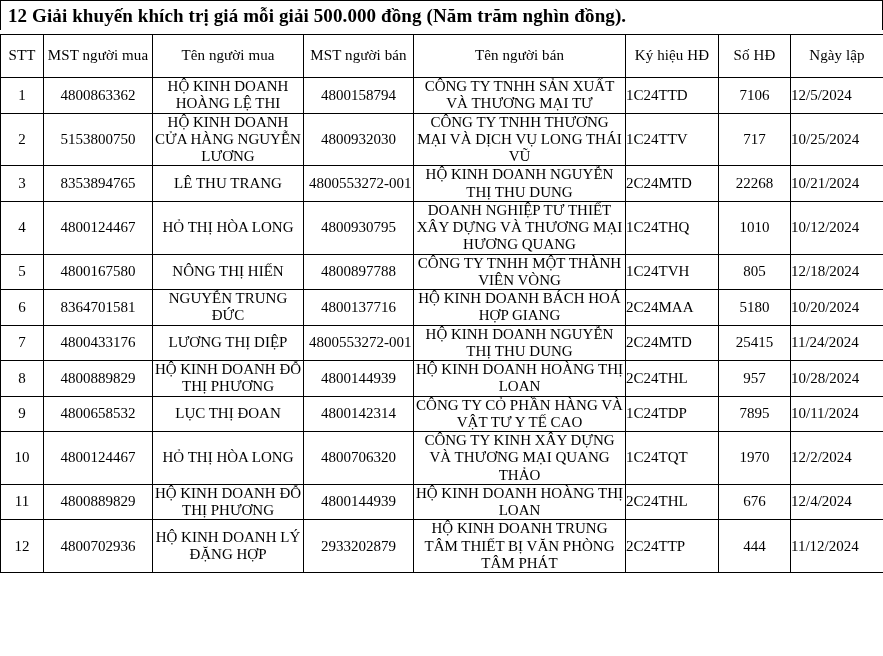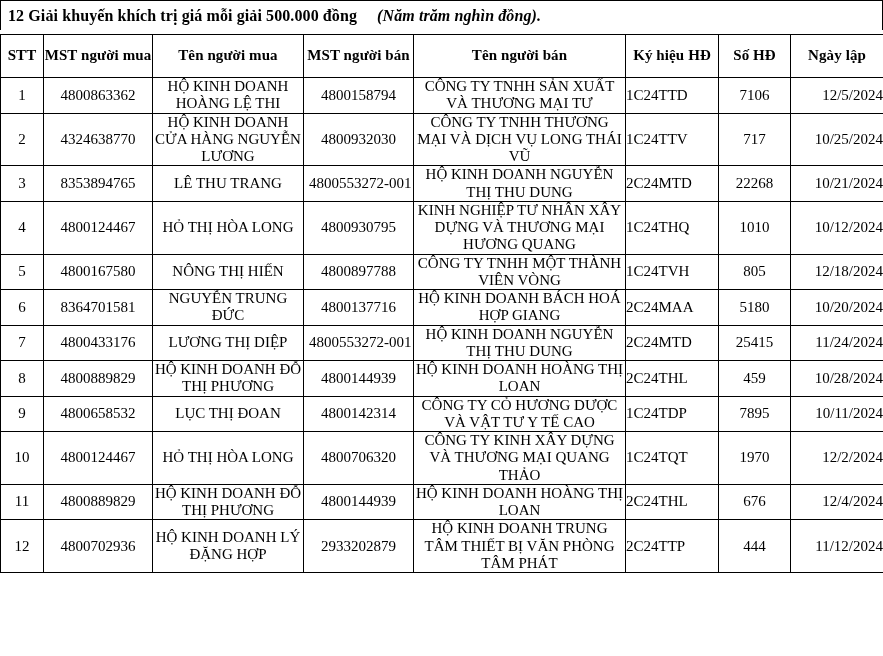--- a/index.html
+++ b/index.html
@@ -26,29 +26,28 @@
   .title-band {
     box-sizing: border-box;
     width: 883px;
     height: 30px;
     border-top: 1.5px solid #000;
     border-left: 1.5px solid #000;
     border-right: 1.5px solid #000;
     display: flex;
     align-items: center;
     padding-left: 7px;
-    font-size: 16px;
+    font-size: 19px;
     font-weight: bold;
     letter-spacing: 0.1px;
     white-space: nowrap;
   }
   .title-band .italic-part {
-    font-style: italic;
     font-weight: bold;
-    margin-left: 20px;
+    margin-left: 5px;
   }
 
   .gap {
     height: 4px;
     background: #ffffff;
   }
 
   
   table.grid {
     border-collapse: collapse;
@@ -59,21 +58,21 @@
   table.grid th,
   table.grid td {
     border: 1.2px solid #000;
     padding: 0;
     vertical-align: middle;
     font-size: 15px;
     line-height: 1.15;
   }
 
   thead th {
-    font-weight: bold;
+    font-weight: normal;
     text-align: center;
     height: 42px;
     padding: 2px 2px;
     font-size: 15px;
     letter-spacing: 0.1px;
   }
 
   
   col.c-stt      { width: 43px; }
   col.c-mstbuy   { width: 109px; }
@@ -84,21 +83,21 @@
   col.c-sohd     { width: 72px; }
   col.c-ngay     { width: 93px; }
 
   td.stt       { text-align: center; }
   td.mst-buy   { text-align: center; }
   td.name-buy  { text-align: center;  padding: 1px 4px; }
   td.mst-sell  { text-align: center; padding: 1px 3px; }
   td.name-sell { text-align: center;  padding: 1px 4px; }
   td.kyhieu    { text-align: left; }
   td.sohd      { text-align: center; }
-  td.ngay      { text-align: right; }
+  td.ngay      { text-align: left; }
 
   
   td.mst-sell.wrapleft { text-align: left; padding-left: 5px; }
   td.name-buy.center   { text-align: center; }
 </style>
 </head>
 <body>
 
 <div class="page">
 
@@ -140,21 +139,21 @@
         <td class="name-buy">HỘ KINH DOANH HOÀNG LỆ THI</td>
         <td class="mst-sell">4800158794</td>
         <td class="name-sell">CÔNG TY TNHH SẢN XUẤT VÀ THƯƠNG MẠI TƯ</td>
         <td class="kyhieu">1C24TTD</td>
         <td class="sohd">7106</td>
         <td class="ngay">12/5/2024</td>
       </tr>
 
       <tr>
         <td class="stt">2</td>
-        <td class="mst-buy">4324638770</td>
+        <td class="mst-buy">5153800750</td>
         <td class="name-buy">HỘ KINH DOANH CỬA HÀNG NGUYỄN LƯƠNG</td>
         <td class="mst-sell">4800932030</td>
         <td class="name-sell">CÔNG TY TNHH THƯƠNG MẠI VÀ DỊCH VỤ LONG THÁI VŨ</td>
         <td class="kyhieu">1C24TTV</td>
         <td class="sohd">717</td>
         <td class="ngay">10/25/2024</td>
       </tr>
 
       <tr>
         <td class="stt">3</td>
@@ -165,21 +164,21 @@
         <td class="kyhieu">2C24MTD</td>
         <td class="sohd">22268</td>
         <td class="ngay">10/21/2024</td>
       </tr>
 
       <tr>
         <td class="stt">4</td>
         <td class="mst-buy">4800124467</td>
         <td class="name-buy center">HỎ THỊ HÒA LONG</td>
         <td class="mst-sell">4800930795</td>
-        <td class="name-sell">KINH NGHIỆP TƯ NHÂN XÂY DỰNG VÀ THƯƠNG MẠI HƯƠNG QUANG</td>
+        <td class="name-sell">DOANH NGHIỆP TƯ THIẾT XÂY DỰNG VÀ THƯƠNG MẠI HƯƠNG QUANG</td>
         <td class="kyhieu">1C24THQ</td>
         <td class="sohd">1010</td>
         <td class="ngay">10/12/2024</td>
       </tr>
 
       <tr>
         <td class="stt">5</td>
         <td class="mst-buy">4800167580</td>
         <td class="name-buy">NÔNG THỊ HIẾN</td>
         <td class="mst-sell">4800897788</td>
@@ -211,30 +210,30 @@
         <td class="ngay">11/24/2024</td>
       </tr>
 
       <tr>
         <td class="stt">8</td>
         <td class="mst-buy">4800889829</td>
         <td class="name-buy">HỘ KINH DOANH ĐỖ THỊ PHƯƠNG</td>
         <td class="mst-sell">4800144939</td>
         <td class="name-sell">HỘ KINH DOANH HOÀNG THỊ LOAN</td>
         <td class="kyhieu">2C24THL</td>
-        <td class="sohd">459</td>
+        <td class="sohd">957</td>
         <td class="ngay">10/28/2024</td>
       </tr>
 
       <tr>
         <td class="stt">9</td>
         <td class="mst-buy">4800658532</td>
         <td class="name-buy">LỤC THỊ ĐOAN</td>
         <td class="mst-sell">4800142314</td>
-        <td class="name-sell">CÔNG TY CỎ HƯƠNG DƯỢC VÀ VẬT TƯ Y TẾ CAO</td>
+        <td class="name-sell">CÔNG TY CỎ PHẦN HÀNG VÀ VẬT TƯ Y TẾ CAO</td>
         <td class="kyhieu">1C24TDP</td>
         <td class="sohd">7895</td>
         <td class="ngay">10/11/2024</td>
       </tr>
 
       <tr>
         <td class="stt">10</td>
         <td class="mst-buy">4800124467</td>
         <td class="name-buy">HỎ THỊ HÒA LONG</td>
         <td class="mst-sell">4800706320</td>

